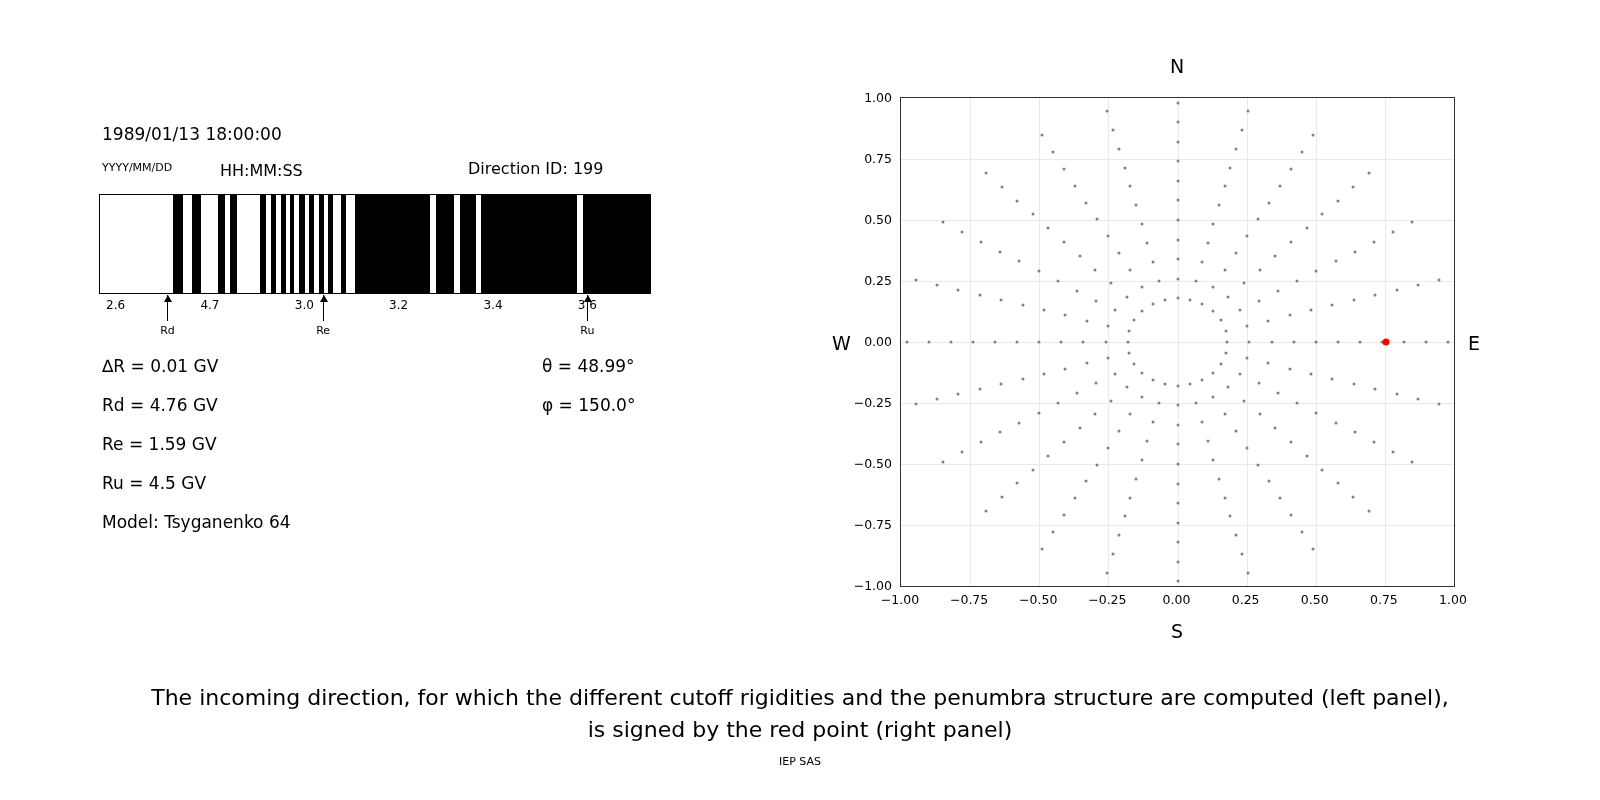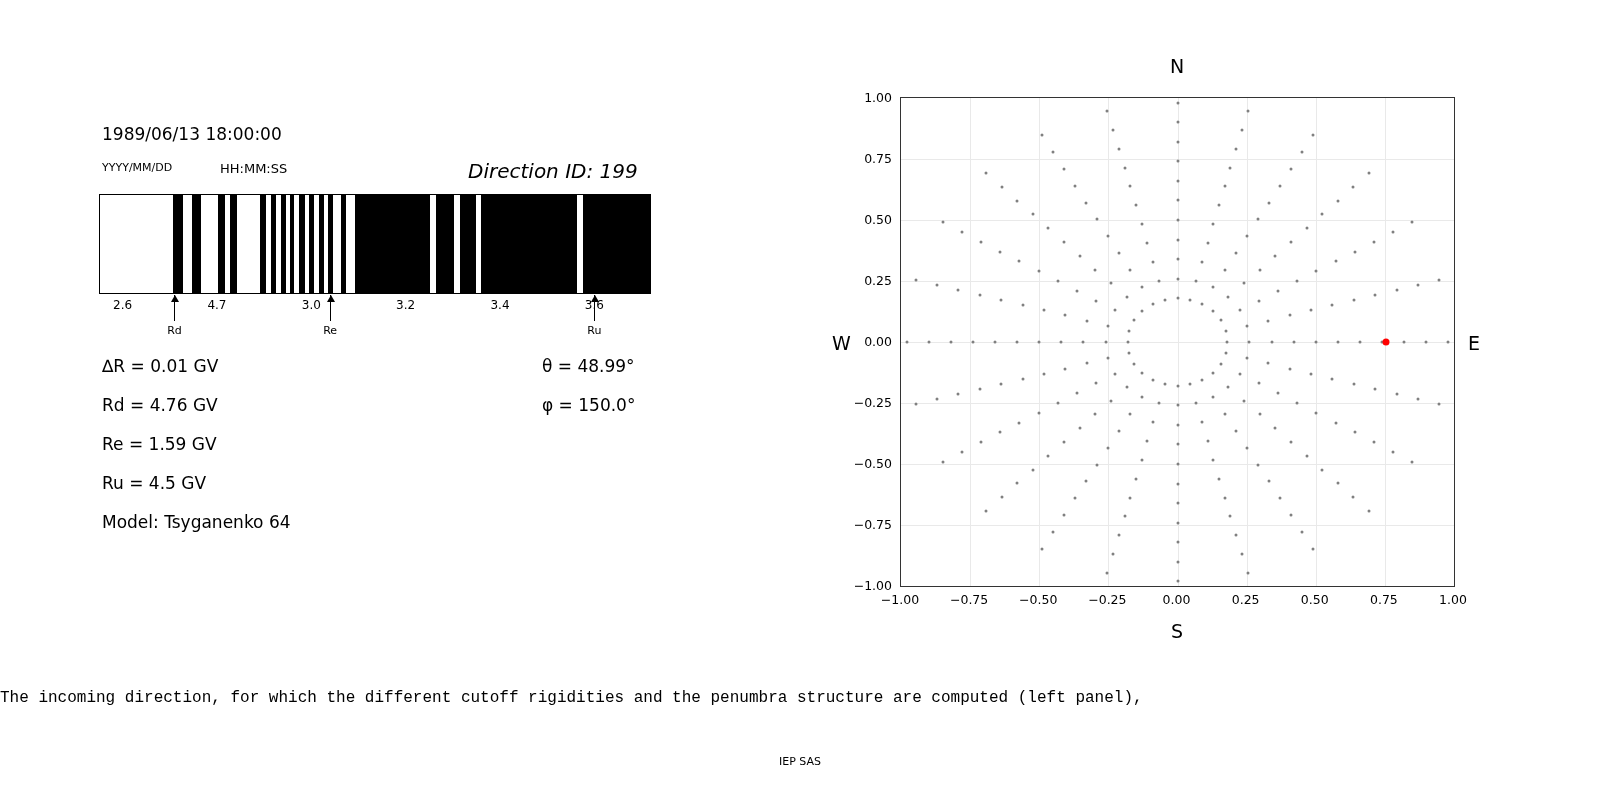--- a/index.html
+++ b/index.html
@@ -41,27 +41,26 @@
     font-size: 17px;
   }
   #date-format-label {
     left: 102px;
     top: 161px;
     font-size: 11px;
   }
   #time-format-label {
     left: 220px;
     top: 161px;
-    font-size: 13px;
+    font-size: 16px;
   }
   #direction-id {
     left: 468px;
     top: 159px;
-    font-size: 20px;
-    font-style: italic;
+    font-size: 16px;
   }
 
   
   #penumbra-wrap {
     position: absolute;
     left: 99px;
     top: 194px;
     width: 552px;
     height: 100px;
   }
@@ -79,21 +78,21 @@
   .band {
     position: absolute;
     top: 0;
     height: 100%;
     background: #000000;
   }
 
   
   #penumbra-axis {
     position: absolute;
-    left: 99px;
+    left: 92px;
     top: 294px;
     width: 552px;
     height: 60px;
   }
   .tick-label {
     position: absolute;
     top: 4px;
     font-size: 12px;
     transform: translateX(-50%);
     white-space: nowrap;
@@ -245,41 +244,40 @@
     top: 292px;
     font-size: 19px;
   }
 
   
   #caption {
     position: absolute;
     left: 0;
     top: 682px;
     width: 1600px;
-    text-align: left;
-    font-size: 16px;
+    text-align: center;
+    font-size: 22px;
     line-height: 32px;
-    font-family: Liberation Mono, monospace;
   }
   #footer {
     position: absolute;
     left: 0;
     top: 755px;
     width: 1600px;
     text-align: center;
     font-size: 11px;
   }
 </style>
 </head>
 <body>
 
 <div id="left-panel">
 
 
-  <div class="txt" id="datetime-value">1989/06/13 18:00:00</div>
+  <div class="txt" id="datetime-value">1989/01/13 18:00:00</div>
 
   <div class="txt" id="date-format-label">YYYY/MM/DD</div>
 
   <div class="txt" id="time-format-label">HH:MM:SS</div>
 
   <div class="txt" id="direction-id">Direction ID: 199</div>
 
   <div id="penumbra-wrap">
     <div id="penumbra-bar">
         <div class="band" style="left: 73.1282px; width: 9.4359px;"></div>
@@ -634,14 +632,15 @@
       <div class="xtick" style="left: 276.5px;">0.00</div>
       <div class="xtick" style="left: 345.625px;">0.25</div>
       <div class="xtick" style="left: 414.75px;">0.50</div>
       <div class="xtick" style="left: 483.875px;">0.75</div>
       <div class="xtick" style="left: 553px;">1.00</div>
     </div>
 </div>
 
 <div id="caption">
   <div>The incoming direction, for which the different cutoff rigidities and the penumbra structure are computed (left panel),</div>
+  <div>is signed by the red point (right panel)</div>
 </div>
 <div id="footer">IEP SAS</div>
 
 </body></html>

